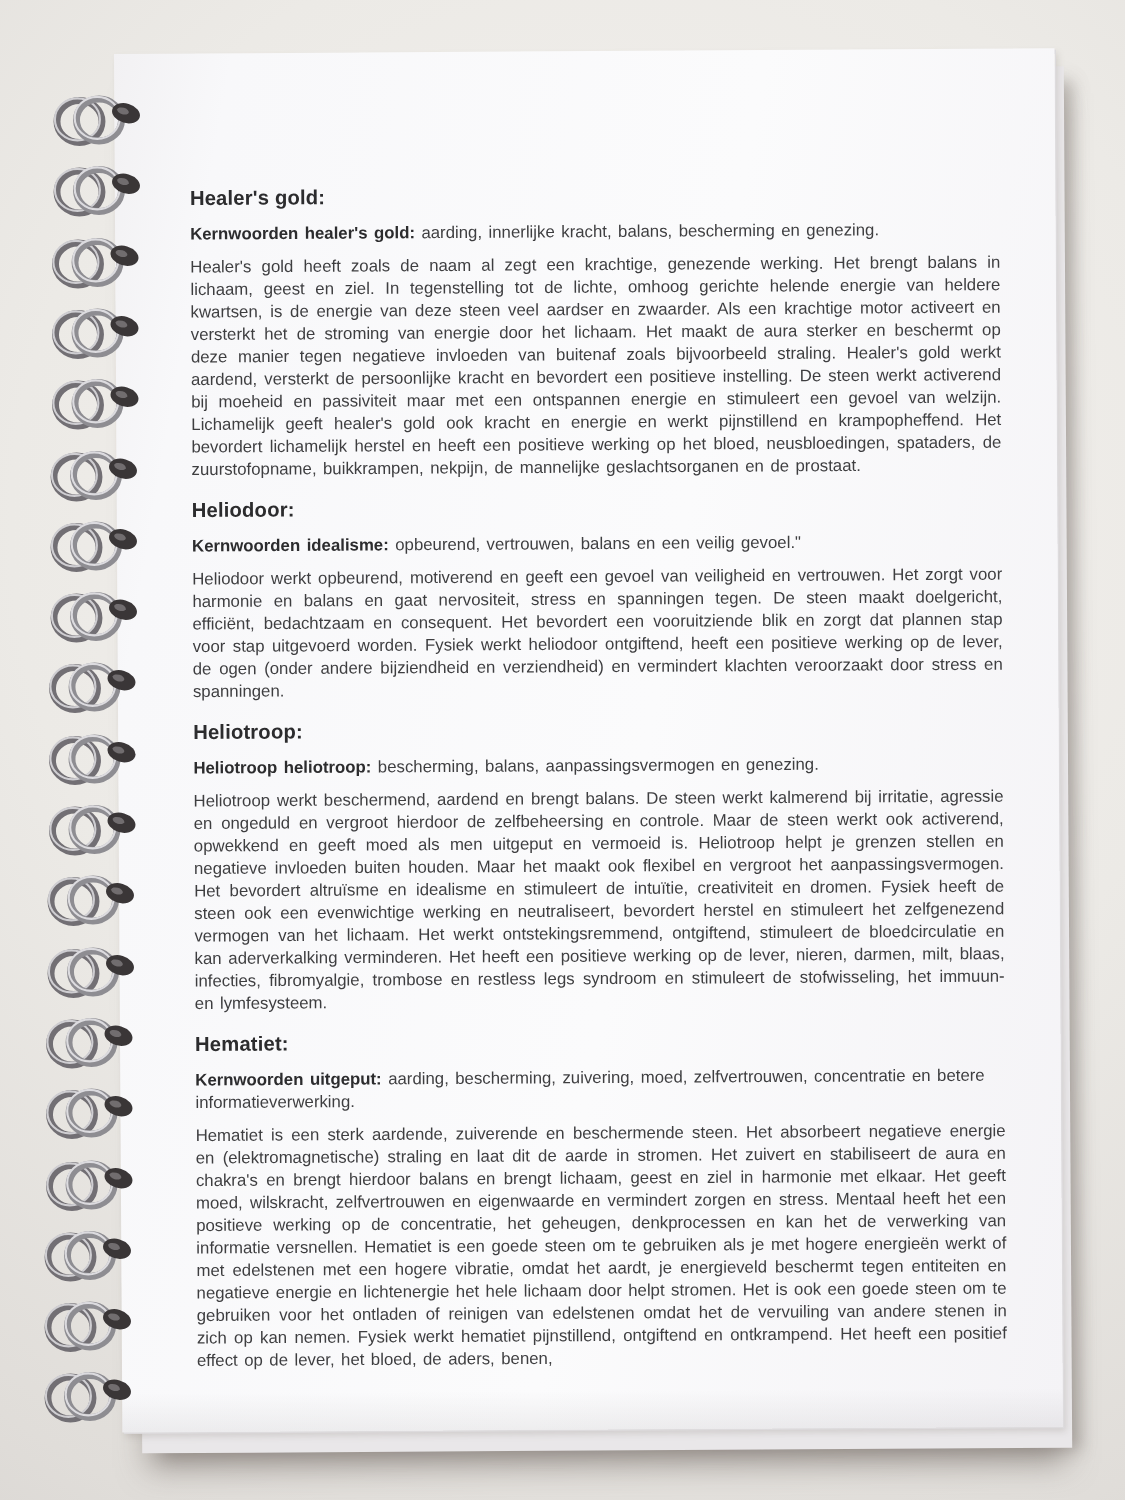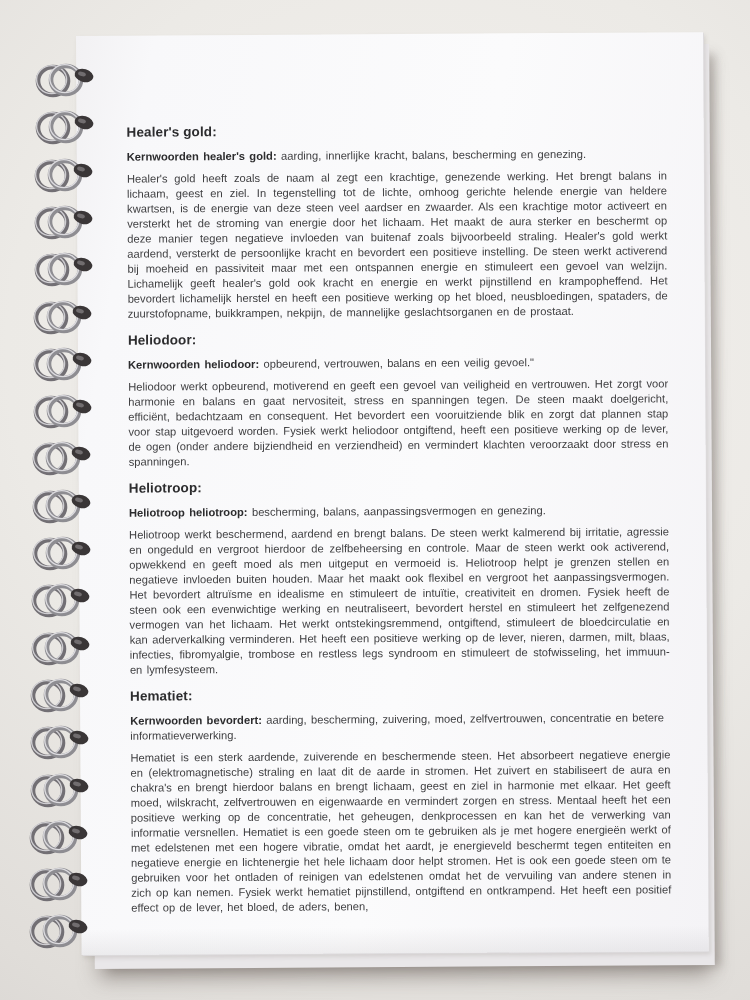--- a/index.html
+++ b/index.html
@@ -113,39 +113,39 @@
         <p class="keywords">
           <strong>Kernwoorden healer's gold:</strong>
           <span>aarding, innerlijke kracht, balans, bescherming en genezing.</span>
         </p>
         <p class="body">Healer's gold heeft zoals de naam al zegt een krachtige, genezende werking. Het brengt balans in lichaam, geest en ziel. In tegenstelling tot de lichte, omhoog gerichte helende energie van heldere kwartsen, is de energie van deze steen veel aardser en zwaarder. Als een krachtige motor activeert en versterkt het de stroming van energie door het lichaam. Het maakt de aura sterker en beschermt op deze manier tegen negatieve invloeden van buitenaf zoals bijvoorbeeld straling. Healer's gold werkt aardend, versterkt de persoonlijke kracht en bevordert een positieve instelling. De steen werkt activerend bij moeheid en passiviteit maar met een ontspannen energie en stimuleert een gevoel van welzijn. Lichamelijk geeft healer's gold ook kracht en energie en werkt pijnstillend en krampopheffend. Het bevordert lichamelijk herstel en heeft een positieve werking op het bloed, neusbloedingen, spataders, de zuurstofopname, buikkrampen, nekpijn, de mannelijke geslachtsorganen en de prostaat.</p>
       </section>
 
       <section>
         <h2>Heliodoor:</h2>
         <p class="keywords">
-          <strong>Kernwoorden heliodoor:</strong>
+          <strong>Kernwoorden idealisme:</strong>
           <span>opbeurend, vertrouwen, balans en een veilig gevoel."</span>
         </p>
         <p class="body">Heliodoor werkt opbeurend, motiverend en geeft een gevoel van veiligheid en vertrouwen. Het zorgt voor harmonie en balans en gaat nervositeit, stress en spanningen tegen. De steen maakt doelgericht, efficiënt, bedachtzaam en consequent. Het bevordert een vooruitziende blik en zorgt dat plannen stap voor stap uitgevoerd worden. Fysiek werkt heliodoor ontgiftend, heeft een positieve werking op de lever, de ogen (onder andere bijziendheid en verziendheid) en vermindert klachten veroorzaakt door stress en spanningen.</p>
       </section>
 
       <section>
         <h2>Heliotroop:</h2>
         <p class="keywords">
           <strong>Heliotroop heliotroop:</strong>
           <span>bescherming, balans, aanpassingsvermogen en genezing.</span>
         </p>
         <p class="body">Heliotroop werkt beschermend, aardend en brengt balans. De steen werkt kalmerend bij irritatie, agressie en ongeduld en vergroot hierdoor de zelfbeheersing en controle. Maar de steen werkt ook activerend, opwekkend en geeft moed als men uitgeput en vermoeid is. Heliotroop helpt je grenzen stellen en negatieve invloeden buiten houden. Maar het maakt ook flexibel en vergroot het aanpassingsvermogen. Het bevordert altruïsme en idealisme en stimuleert de intuïtie, creativiteit en dromen. Fysiek heeft de steen ook een evenwichtige werking en neutraliseert, bevordert herstel en stimuleert het zelfgenezend vermogen van het lichaam. Het werkt ontstekingsremmend, ontgiftend, stimuleert de bloedcirculatie en kan aderverkalking verminderen. Het heeft een positieve werking op de lever, nieren, darmen, milt, blaas, infecties, fibromyalgie, trombose en restless legs syndroom en stimuleert de stofwisseling, het immuun- en lymfesysteem.</p>
       </section>
 
       <section>
         <h2>Hematiet:</h2>
         <p class="keywords">
-          <strong>Kernwoorden bevordert:</strong>
+          <strong>Kernwoorden uitgeput:</strong>
           <span>aarding, bescherming, zuivering, moed, zelfvertrouwen, concentratie en betere informatieverwerking.</span>
         </p>
         <p class="body">Hematiet is een sterk aardende, zuiverende en beschermende steen. Het absorbeert negatieve energie en (elektromagnetische) straling en laat dit de aarde in stromen. Het zuivert en stabiliseert de aura en chakra's en brengt hierdoor balans en brengt lichaam, geest en ziel in harmonie met elkaar. Het geeft moed, wilskracht, zelfvertrouwen en eigenwaarde en vermindert zorgen en stress. Mentaal heeft het een positieve werking op de concentratie, het geheugen, denkprocessen en kan het de verwerking van informatie versnellen. Hematiet is een goede steen om te gebruiken als je met hogere energieën werkt of met edelstenen met een hogere vibratie, omdat het aardt, je energieveld beschermt tegen entiteiten en negatieve energie en lichtenergie het hele lichaam door helpt stromen. Het is ook een goede steen om te gebruiken voor het ontladen of reinigen van edelstenen omdat het de vervuiling van andere stenen in zich op kan nemen. Fysiek werkt hematiet pijnstillend, ontgiftend en ontkrampend. Het heeft een positief effect op de lever, het bloed, de aders, benen,</p>
       </section>
 
     </div>
   </div>
 
   <div class="binding" id="binding">
       <div class="ring" style="top: 62px; left: 32px;">

